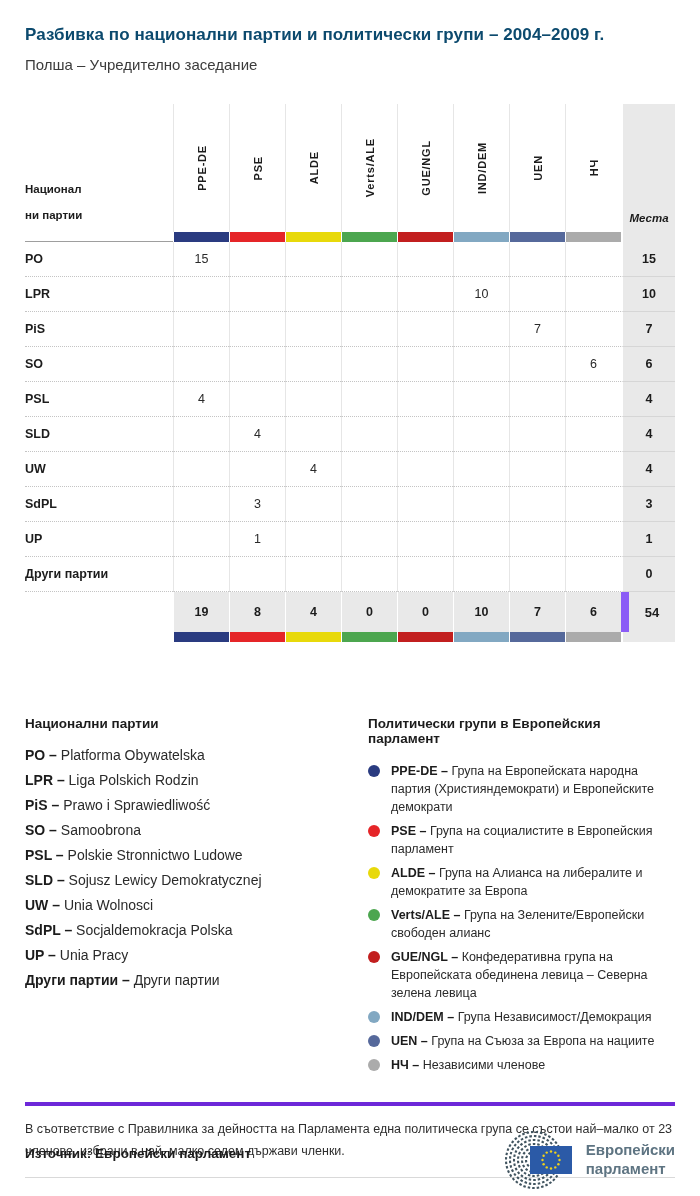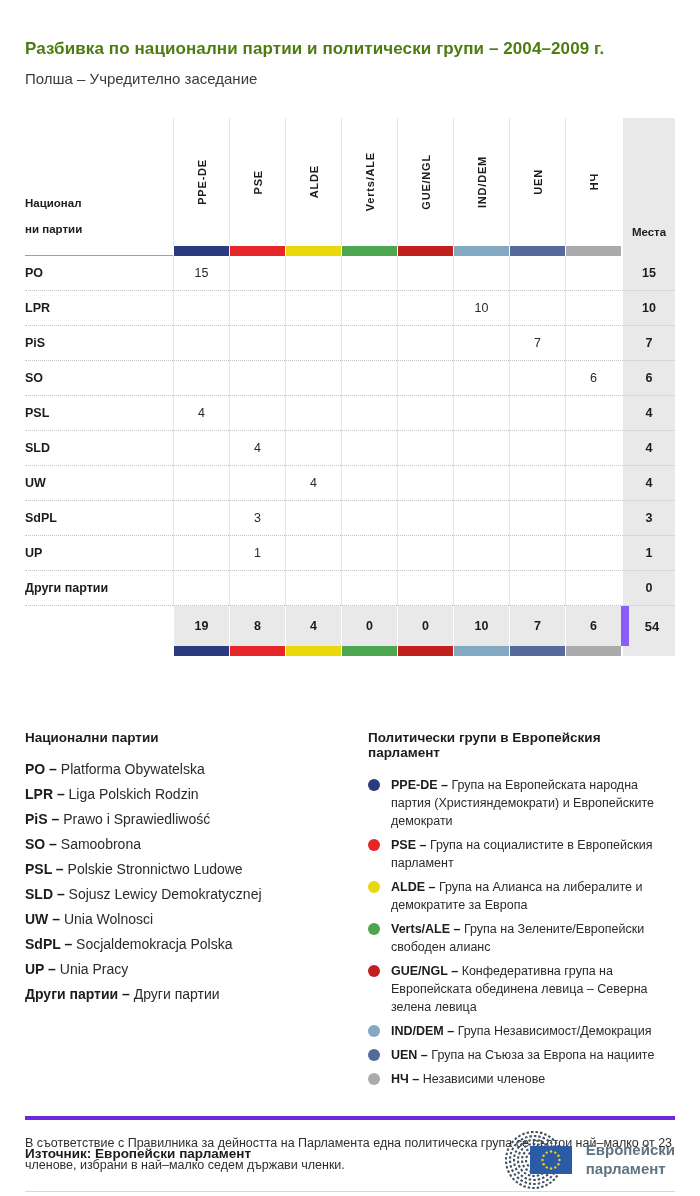--- a/index.html
+++ b/index.html
@@ -1,36 +1,36 @@
 <!DOCTYPE html>
 <html><head>
 <meta charset="utf-8">
 <style>
   * { box-sizing: border-box; margin: 0; padding: 0; }
   body { background: #ffffff; font-family: "Liberation Sans", "DejaVu Sans", sans-serif; color: #222; }
   .page { position: relative; width: 700px; height: 1196px; padding: 0 25px; background: #fff; overflow: hidden; }
 
-  .title { padding-top: 39px; font-size: 17px; font-weight: bold; color: #4d7c0f; letter-spacing: 0.1px; }
+  .title { padding-top: 25px; font-size: 17px; font-weight: bold; color: #0c4a6e; letter-spacing: 0.1px; }
   .subtitle { margin-top: 11px; font-size: 15px; color: #3c3c3c; }
 
   
   .grid { margin-top: 31px; display: grid;
           grid-template-columns: 148px repeat(8, 56px) 54px;
           grid-template-rows: 128px 10px repeat(10, 35px) 40px 10px; }
   .grid > div { min-width: 0; }
 
   .h-corner { display: flex; align-items: flex-end; }
   .h-corner span { display: block; width: 58px; font-size: 11.5px; font-weight: bold; line-height: 26px;
                    word-break: break-all; padding-bottom: 4px; color: #1c1c1c; }
   .h-group { display: flex; align-items: center; justify-content: center; border-left: 1px solid #e6e6e6; }
   .h-group span { writing-mode: vertical-rl; transform: rotate(180deg); white-space: nowrap;
                   font-size: 11px; font-weight: bold; letter-spacing: 0.8px; color: #1c1c1c; }
   .h-seats { background: #e9e9e9; border-left: 2px solid #fff; display: flex; align-items: flex-end;
              justify-content: center; }
-  .h-seats span { font-size: 11.5px; font-weight: bold; padding-bottom: 8px; color: #1c1c1c; }
+  .h-seats span { font-size: 11.5px; font-weight: bold; padding-bottom: 8px; color: #1c1c1c; font-style: italic; }
 
   .bar { border-left: 1px solid #fff; }
   .bar-corner { border-bottom: 1px solid #9e9e9e; }
   .bar-seats { background: #e9e9e9; border-left: 2px solid #fff; }
 
   .r-label { display: flex; align-items: center; font-size: 12.5px; font-weight: bold; color: #1c1c1c;
              border-bottom: 1px dotted #c4c4c4; }
   .cell { display: flex; align-items: center; justify-content: center; font-size: 12.5px; color: #2a2a2a;
           border-left: 1px solid #e6e6e6; border-bottom: 1px dotted #c4c4c4; }
   .seats { background: #e9e9e9; border-left: 2px solid #fff; border-bottom: 1px solid #d6d6d6;

